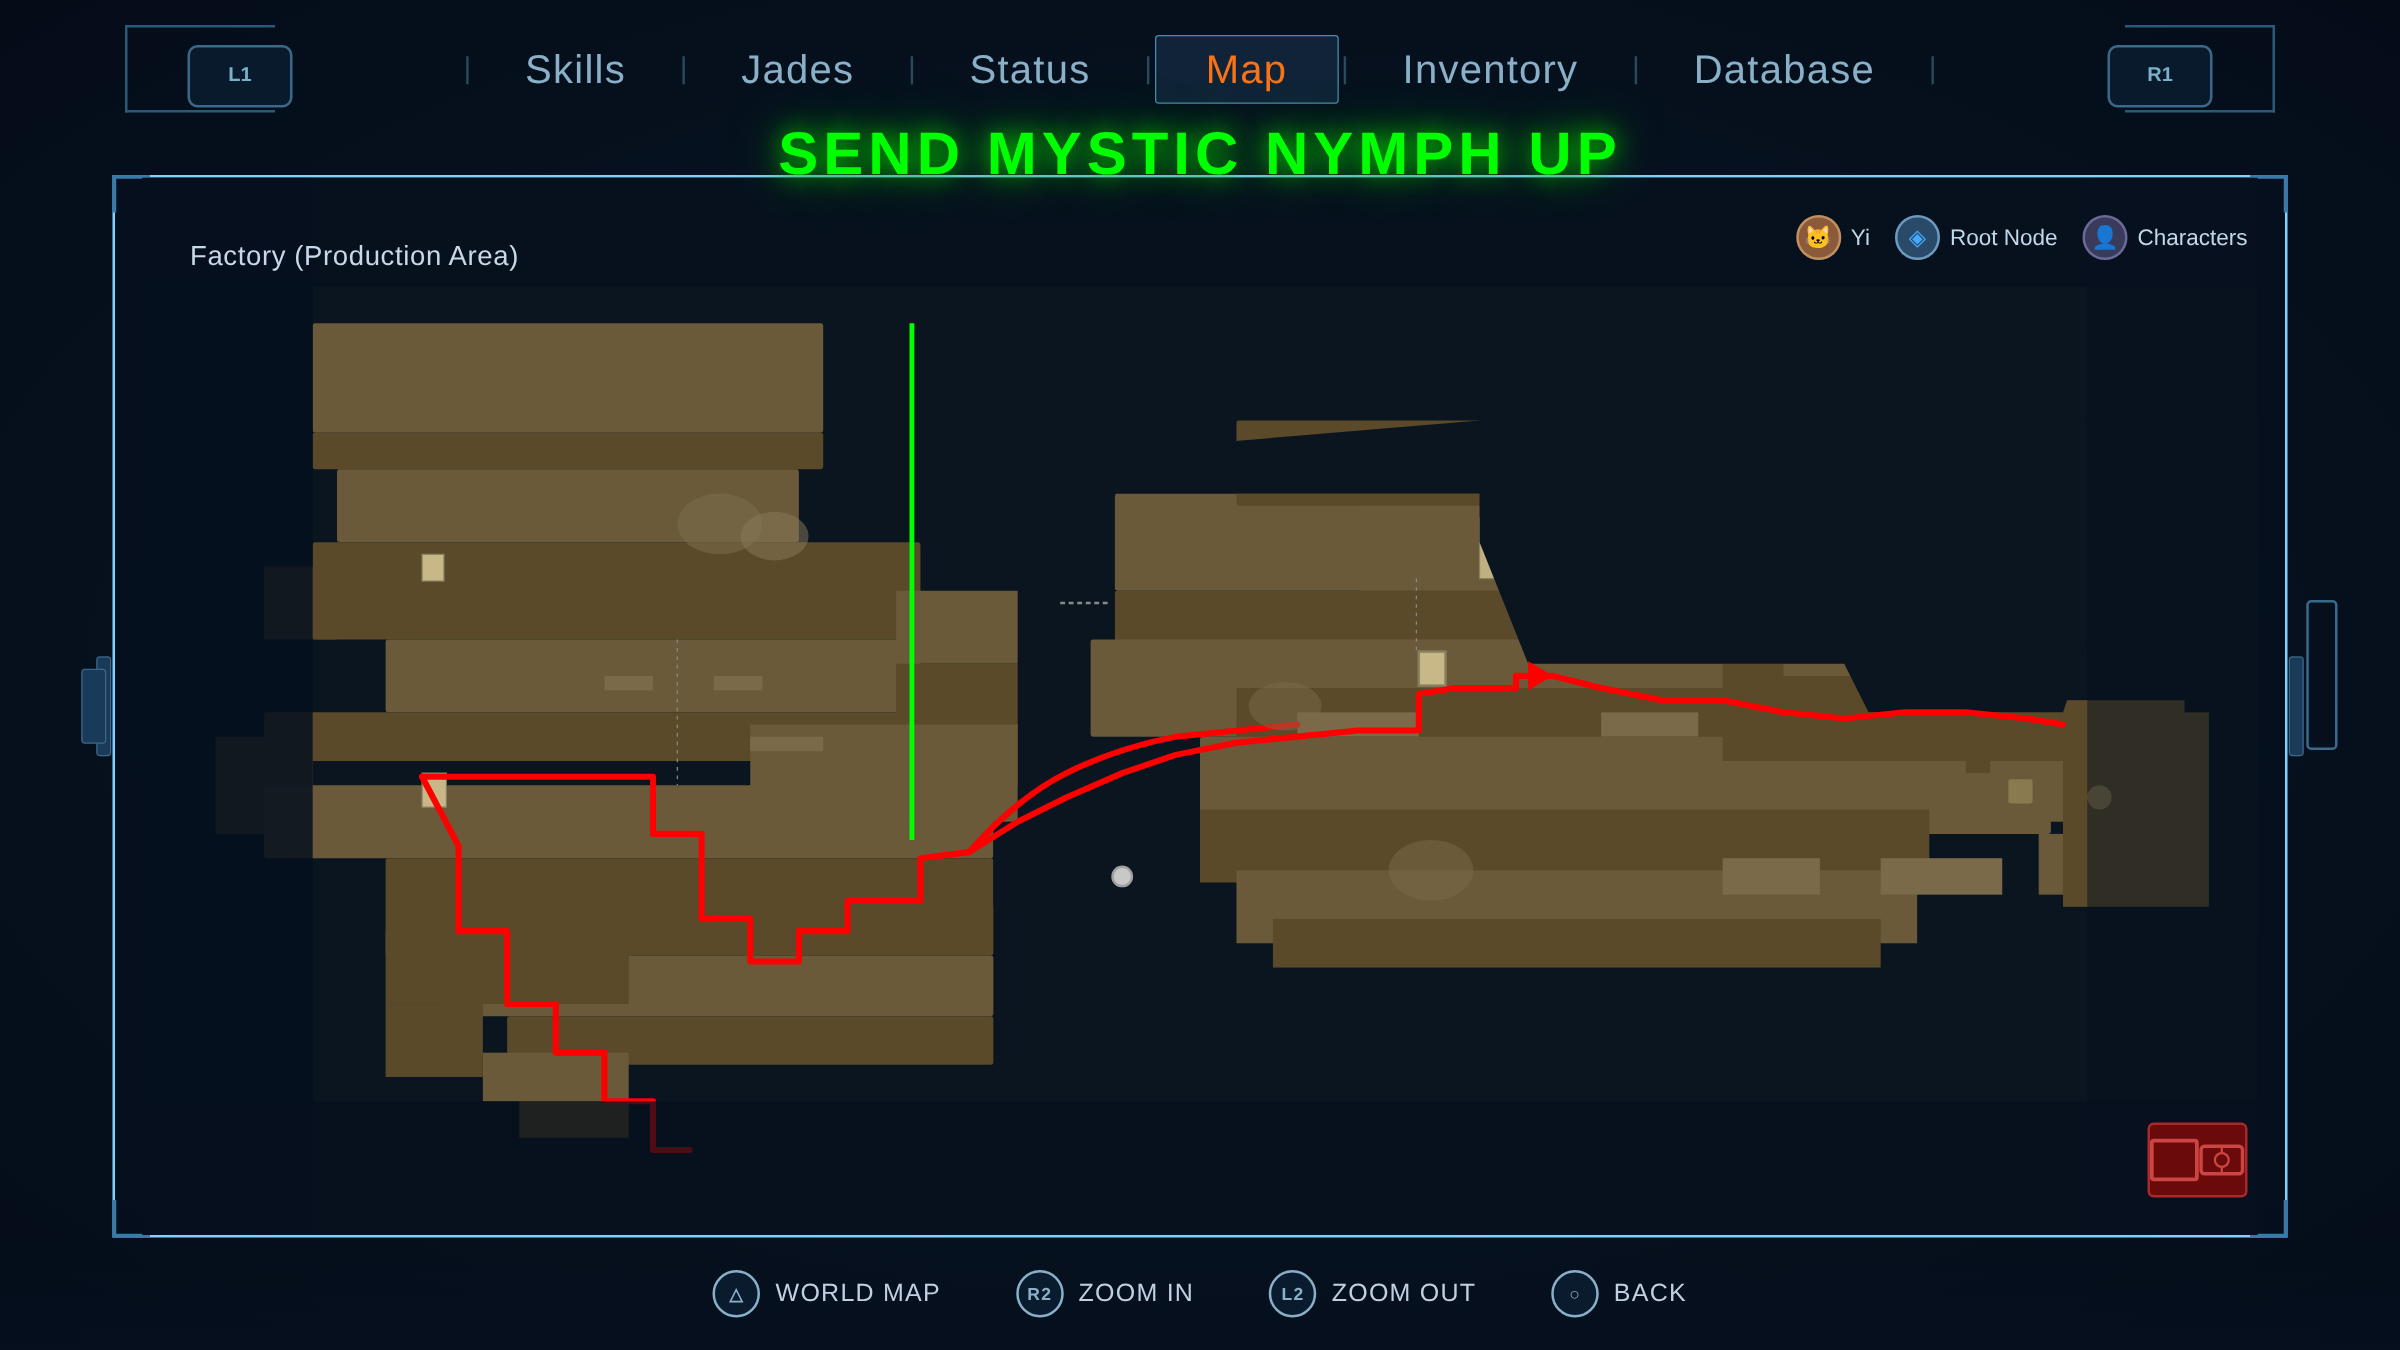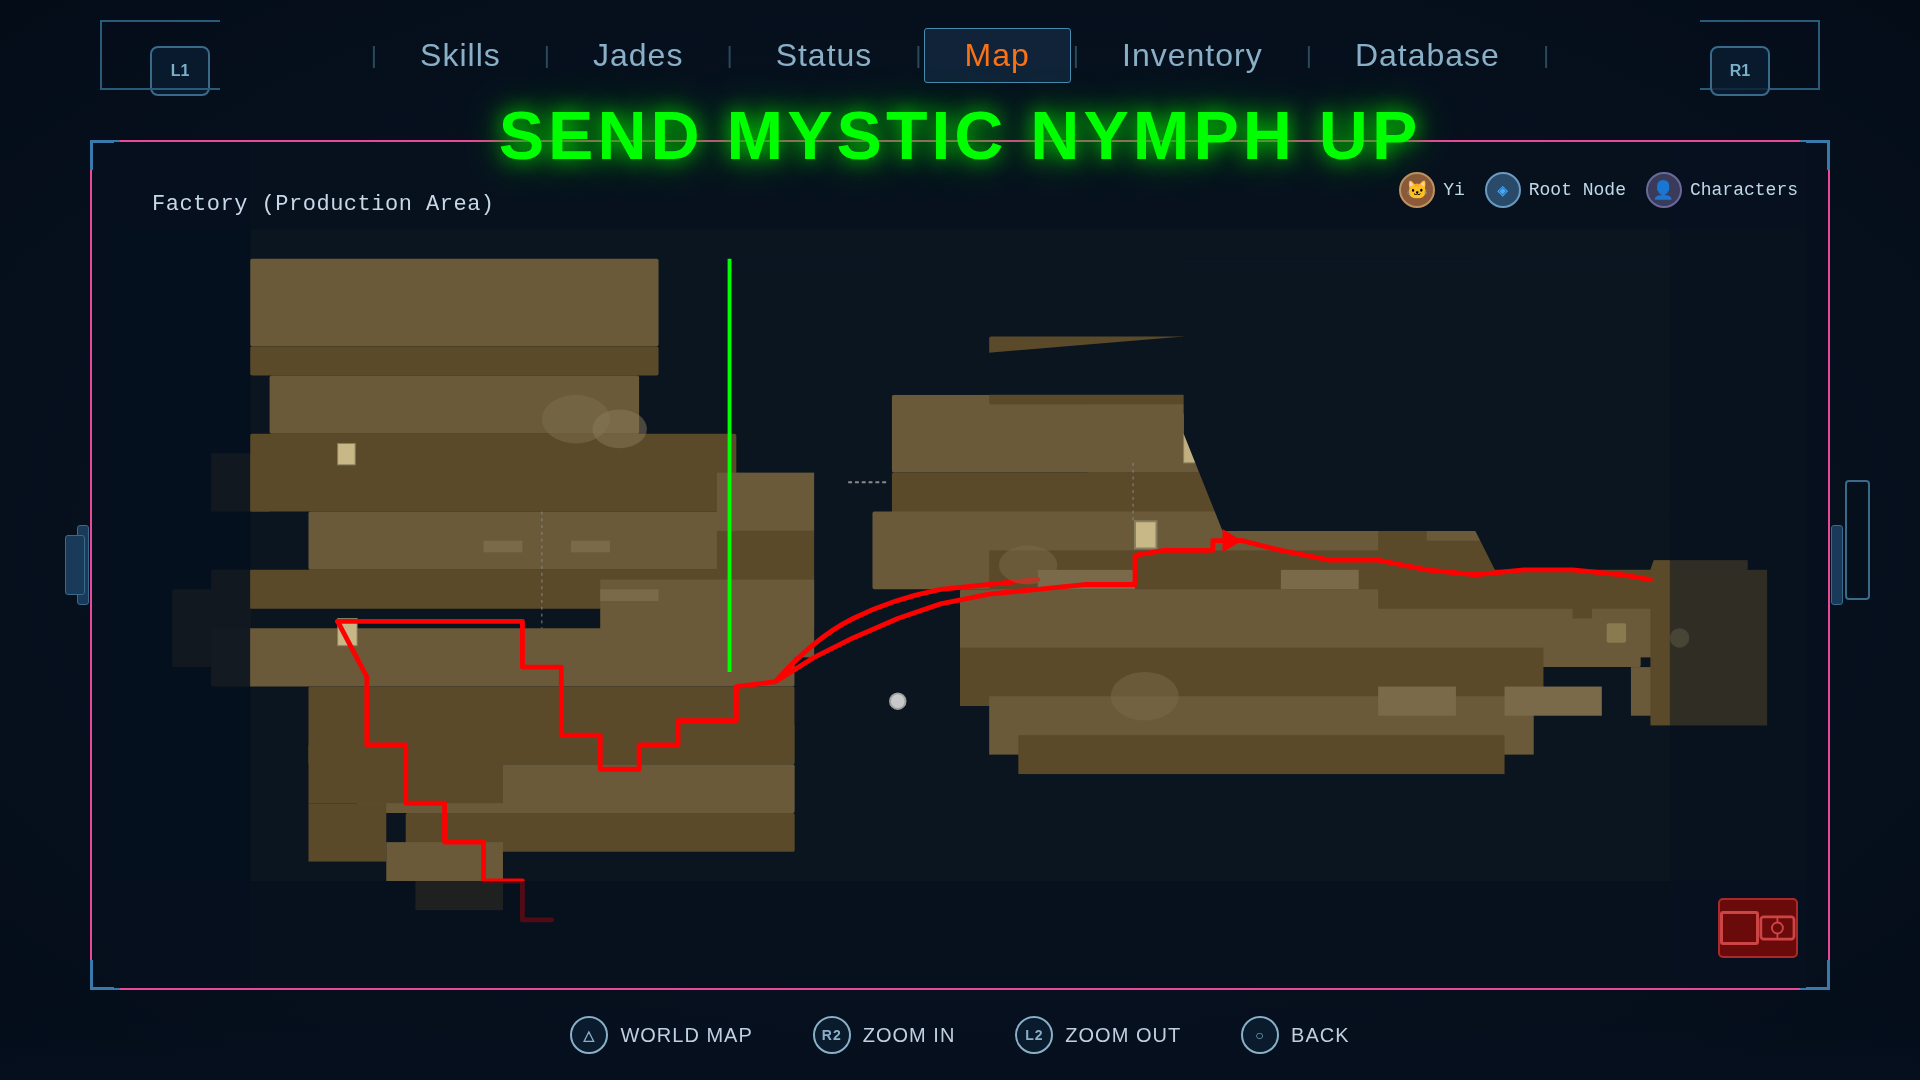--- a/index.html
+++ b/index.html
@@ -64,22 +64,22 @@
     .nav-tab.active {
       color: #f97316;
       border: 1px solid #4a8ab0;
       border-radius: 3px;
       background: rgba(40, 80, 120, 0.3);
     }
 
     
     .controller-btn {
       position: absolute;
-      top: 46px;
-      width: 60px;
+      top: 36px;
+      width: 84px;
       height: 50px;
       border: 2px solid #3a6a8a;
       border-radius: 8px;
       display: flex;
       align-items: center;
       justify-content: center;
       color: #7ab0c8;
       font-size: 16px;
       font-weight: bold;
       background: rgba(10, 30, 50, 0.8);
@@ -105,39 +105,38 @@
       position: absolute;
       top: 95px;
       left: 0;
       right: 0;
       text-align: center;
       z-index: 20;
       line-height: 1.2;
     }
 
     .overlay-text .line1, .overlay-text .line2 {
-      font-size: 68px;
+      font-size: 48px;
       font-weight: bold;
       color: #00ff00;
       text-shadow: 0 0 20px #00cc00, 0 0 40px #008800;
       letter-spacing: 4px;
       font-family: 'Arial Black', 'Arial', sans-serif;
     }
 
     
     .main-frame {
       position: absolute;
       top: 140px;
       left: 90px;
       right: 90px;
       bottom: 90px;
-      border: 2px solid #ec4899;
+      border: 2px solid #7dd3fc;
       background: rgba(5, 15, 30, 0.7);
       z-index: 5;
-      font-family: Liberation Mono, monospace;
     }
 
     
     .corner {
       position: absolute;
       width: 30px;
       height: 30px;
       border-color: #3a7aaa;
       border-style: solid;
     }

